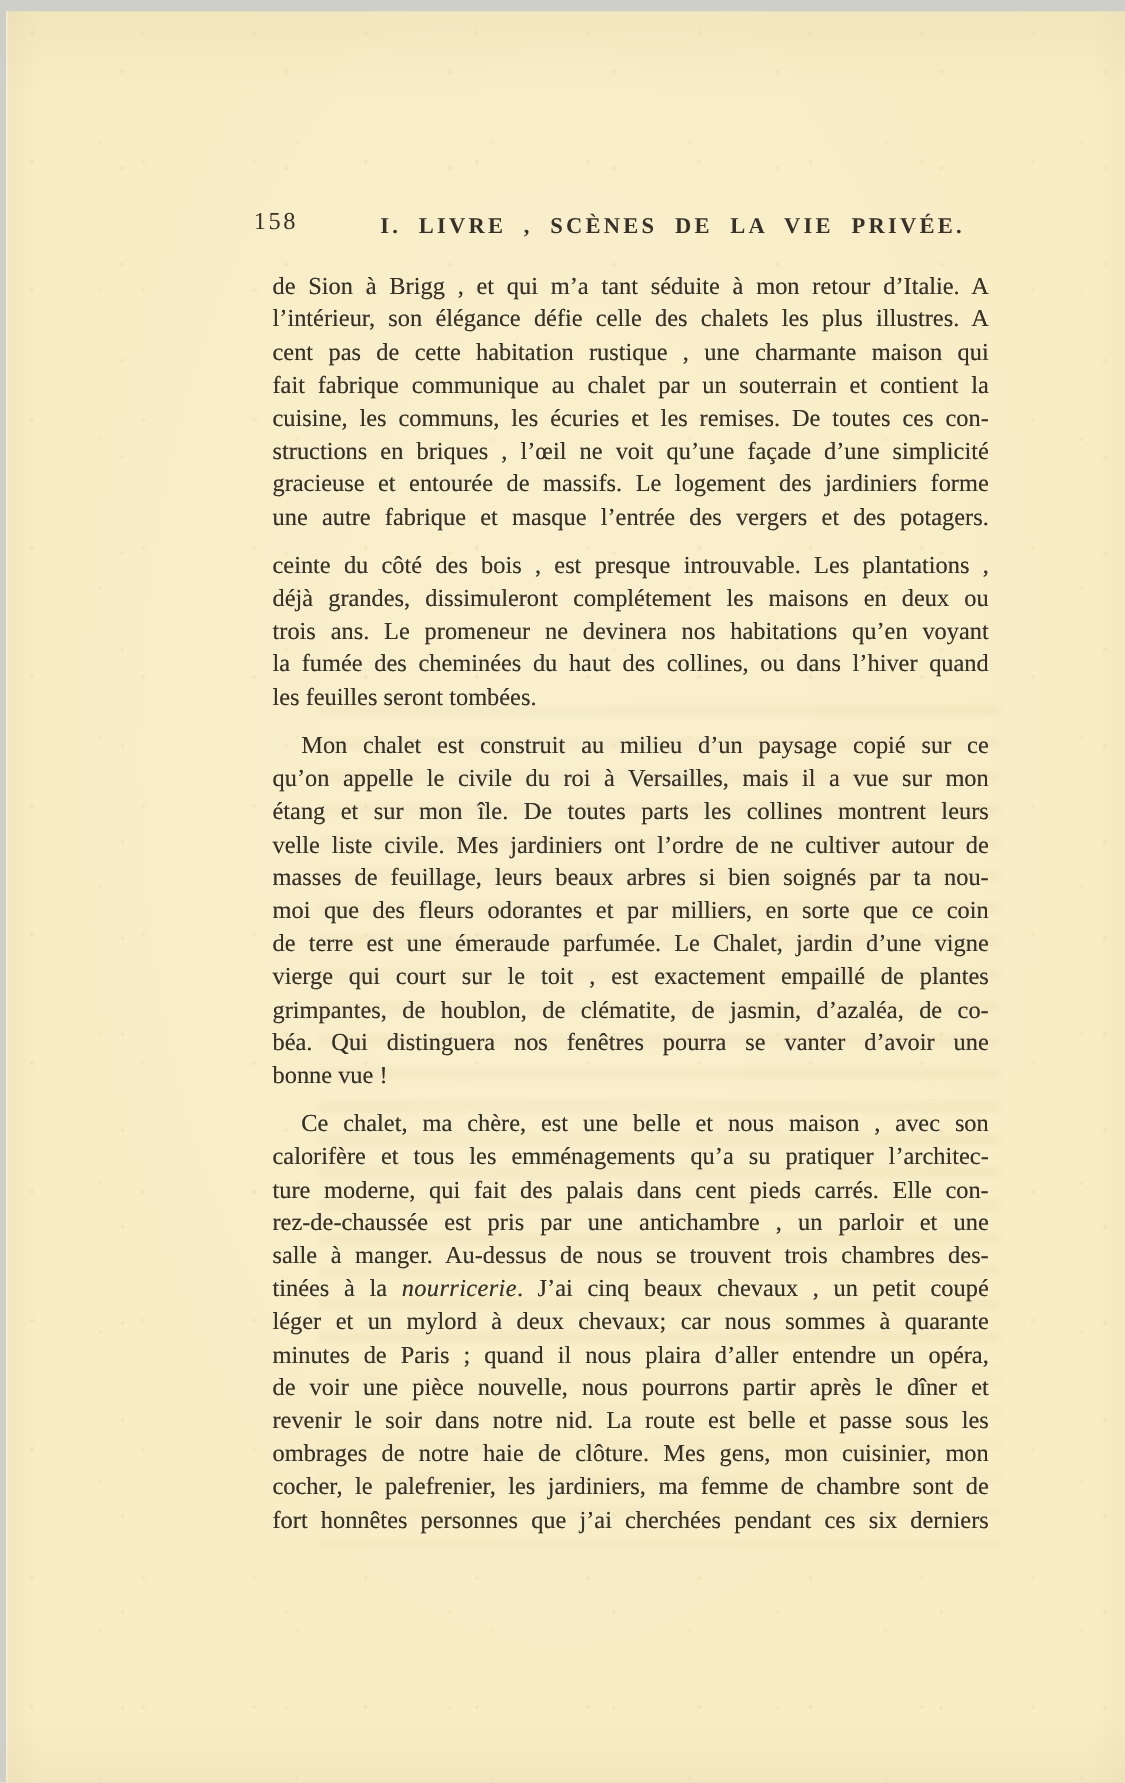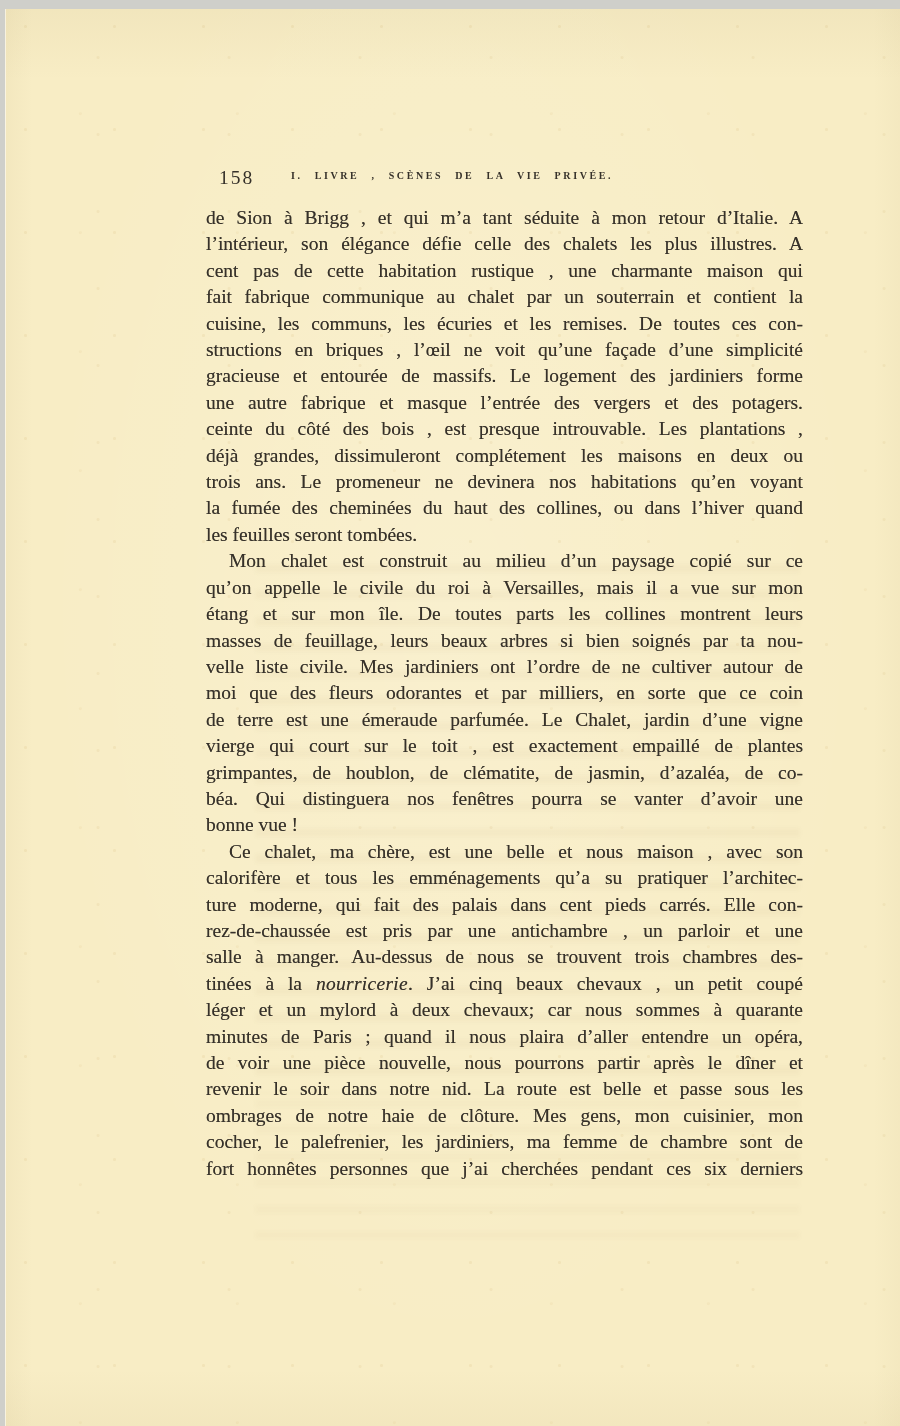--- a/index.html
+++ b/index.html
@@ -34,45 +34,46 @@
     position: absolute; left: 250px; top: 555px; width: 545px; height: 530px;
     background: repeating-linear-gradient(180deg,
       rgba(150,120,70,.10) 0 9px, rgba(0,0,0,0) 9px 26.4px);
     filter: blur(2.2px);
     opacity: .45;
     pointer-events: none;
   }
   .ghost.lower { top: 1090px; height: 140px; opacity: .3; }
 
   .running-head {
-    position: absolute; left: 212px; top: 156px; width: 600px; height: 28px;
+    position: absolute; left: 196px; top: 156px; width: 600px; height: 28px;
     color: var(--ink, #36312a);
   }
   .page-number {
     position: absolute; left: 2px; top: 2px;
     font-size: 19.5px; letter-spacing: 2px;
   }
   .running-title {
+    text-align: center;
     padding-left: 74px;           
     padding-top: 5px;
-    font-size: 10px;
+    font-size: 18px;
     font-weight: 700;
     letter-spacing: 2.6px;
     word-spacing: 7px;
     white-space: nowrap;
   }
 
   .page-body {
     position: absolute; left: 201px; top: 196px; width: 597px;
     font-size: 19.5px;
     line-height: 26.4px;
     color: var(--ink, #36312a);
     text-shadow: 0 0 .5px rgba(45,40,30,.55);   
   }
-  .para { margin: 0; }
+  .para { margin: 12px; }
   .line { text-align: justify; text-align-last: justify; }
   .line.short { text-align-last: left; }
   .line.indent { text-indent: 23px; }
   .line i { font-style: italic; letter-spacing: .3px; }
 </style>
 </head>
 <body style="--paper: #f8edc5; --ink: #36312a;">
 
 <div class="page">
   <div class="ghost"></div>
@@ -98,22 +99,22 @@
         <div class="line">ceinte du côté des bois , est presque introuvable. Les plantations ,</div>
         <div class="line">déjà grandes, dissimuleront complétement les maisons en deux ou</div>
         <div class="line">trois ans. Le promeneur ne devinera nos habitations qu’en voyant</div>
         <div class="line">la fumée des cheminées du haut des collines, ou dans l’hiver quand</div>
         <div class="line short">les feuilles seront tombées.</div>
       </div>
       <div class="para">
         <div class="line indent">Mon chalet est construit au milieu d’un paysage copié sur ce</div>
         <div class="line">qu’on appelle le civile du roi à Versailles, mais il a vue sur mon</div>
         <div class="line">étang et sur mon île. De toutes parts les collines montrent leurs</div>
+        <div class="line">velle liste civile. Mes jardiniers ont l’ordre de ne cultiver autour de</div>
         <div class="line">masses de feuillage, leurs beaux arbres si bien soignés par ta nou-</div>
-        <div class="line">velle liste civile. Mes jardiniers ont l’ordre de ne cultiver autour de</div>
         <div class="line">moi que des fleurs odorantes et par milliers, en sorte que ce coin</div>
         <div class="line">de terre est une émeraude parfumée. Le Chalet, jardin d’une vigne</div>
         <div class="line">vierge qui court sur le toit , est exactement empaillé de plantes</div>
         <div class="line">grimpantes, de houblon, de clématite, de jasmin, d’azaléa, de co-</div>
         <div class="line">béa. Qui distinguera nos fenêtres pourra se vanter d’avoir une</div>
         <div class="line short">bonne vue !</div>
       </div>
       <div class="para">
         <div class="line indent">Ce chalet, ma chère, est une belle et nous maison , avec son</div>
         <div class="line">calorifère et tous les emménagements qu’a su pratiquer l’architec-</div>

